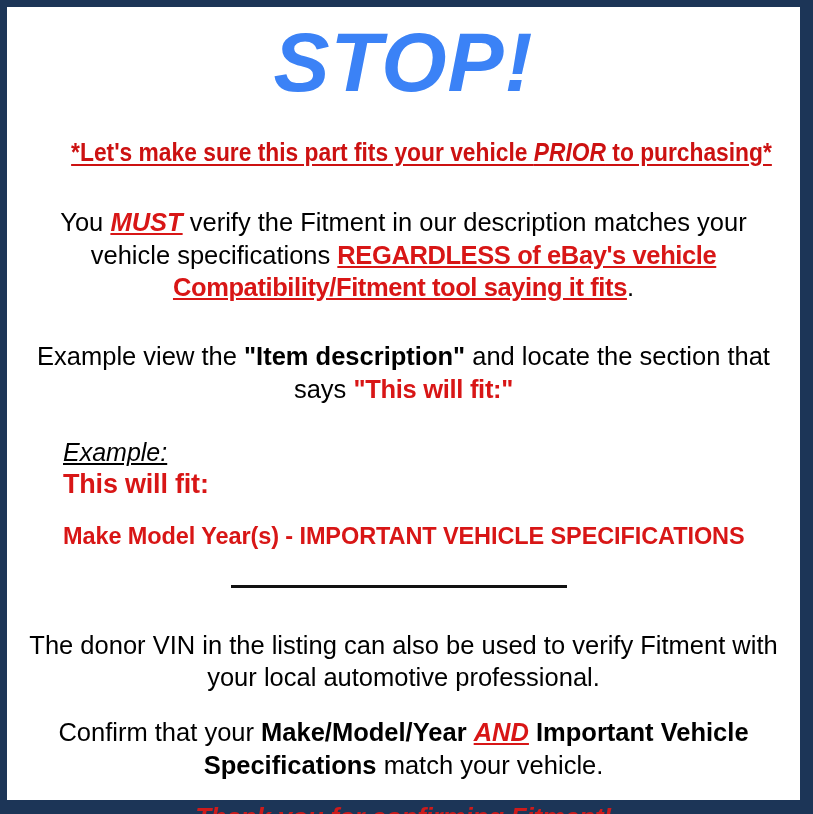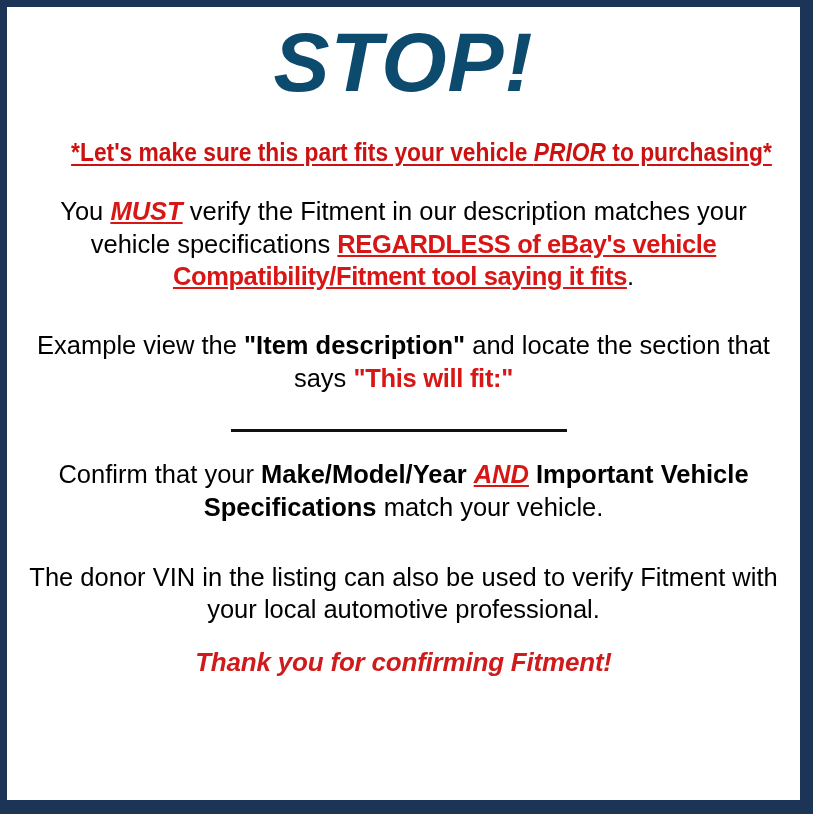--- a/index.html
+++ b/index.html
@@ -31,21 +31,21 @@
     box-sizing: border-box;
     width: 100%;
     height: 100%;
     padding: 0 10px;
     text-align: center;
     position: relative;
   }
 
   
   .stop-title {
-    color: #0c4a6e;
+    color: #3b82f6;
     font-family: "Liberation Sans", sans-serif;
     font-weight: bold;
     font-style: italic;
     font-size: 84px;
     line-height: 1;
     letter-spacing: 1px;
     margin: 0;
     padding-top: 13px;
     text-align: center;
   }
@@ -70,21 +70,21 @@
   
   .para {
     color: #000000;
     font-family: "Liberation Sans", sans-serif;
     font-size: 25.5px;
     line-height: 1.28;
     margin: 0 auto;
     padding: 0;
     max-width: 750px;
   }
-  .para-1 { padding-top: 28px; }
+  .para-1 { padding-top: 39px; }
   .para-2 { padding-top: 36px; }
 
   .b { font-weight: bold; }
   .red-bold-ital-ul {
     color: #d81616;
     font-weight: bold;
     font-style: italic;
     text-decoration: underline;
     text-underline-offset: 2px;
   }
@@ -182,27 +182,34 @@
     </div>
 
     <div class="para para-1">
       <span>You </span><span class="red-bold-ital-ul">MUST</span><span> verify the Fitment in our description matches your vehicle specifications </span><span class="red-bold-ul-narrow">REGARDLESS of eBay's vehicle Compatibility/Fitment tool saying it fits</span><span>.</span>
     </div>
 
     <div class="para para-2">
       <span>Example view the </span><span class="b">"Item description"</span><span> and locate the section that says </span><span class="red-bold-narrow">"This will fit:"</span>
     </div>
 
+    <div class="example-block">
+      <div>
+        <span class="example-label">Example:</span>
+      </div>
+      <div class="example-fit">This will fit:</div>
+      <div class="example-spec">Make Model Year(s) - IMPORTANT VEHICLE SPECIFICATIONS</div>
+    </div>
 
     <div class="divider-wrap">
       <span class="divider"></span>
     </div>
 
+    <div class="para para-4">The donor VIN in the listing can also be used to verify Fitment with your local automotive professional.</div>
+
     <div class="para para-3">
       <span>Confirm that your </span><span class="b">Make/Model/Year </span><span class="red-bold-ital-ul">AND</span><span class="b"> Important Vehicle Specifications</span><span> match your vehicle.</span>
     </div>
 
-    <div class="para para-4">The donor VIN in the listing can also be used to verify Fitment with your local automotive professional.</div>
-
     <div class="thanks">Thank you for confirming Fitment!</div>
 
   </div>
 </div>
 
 </body></html>

